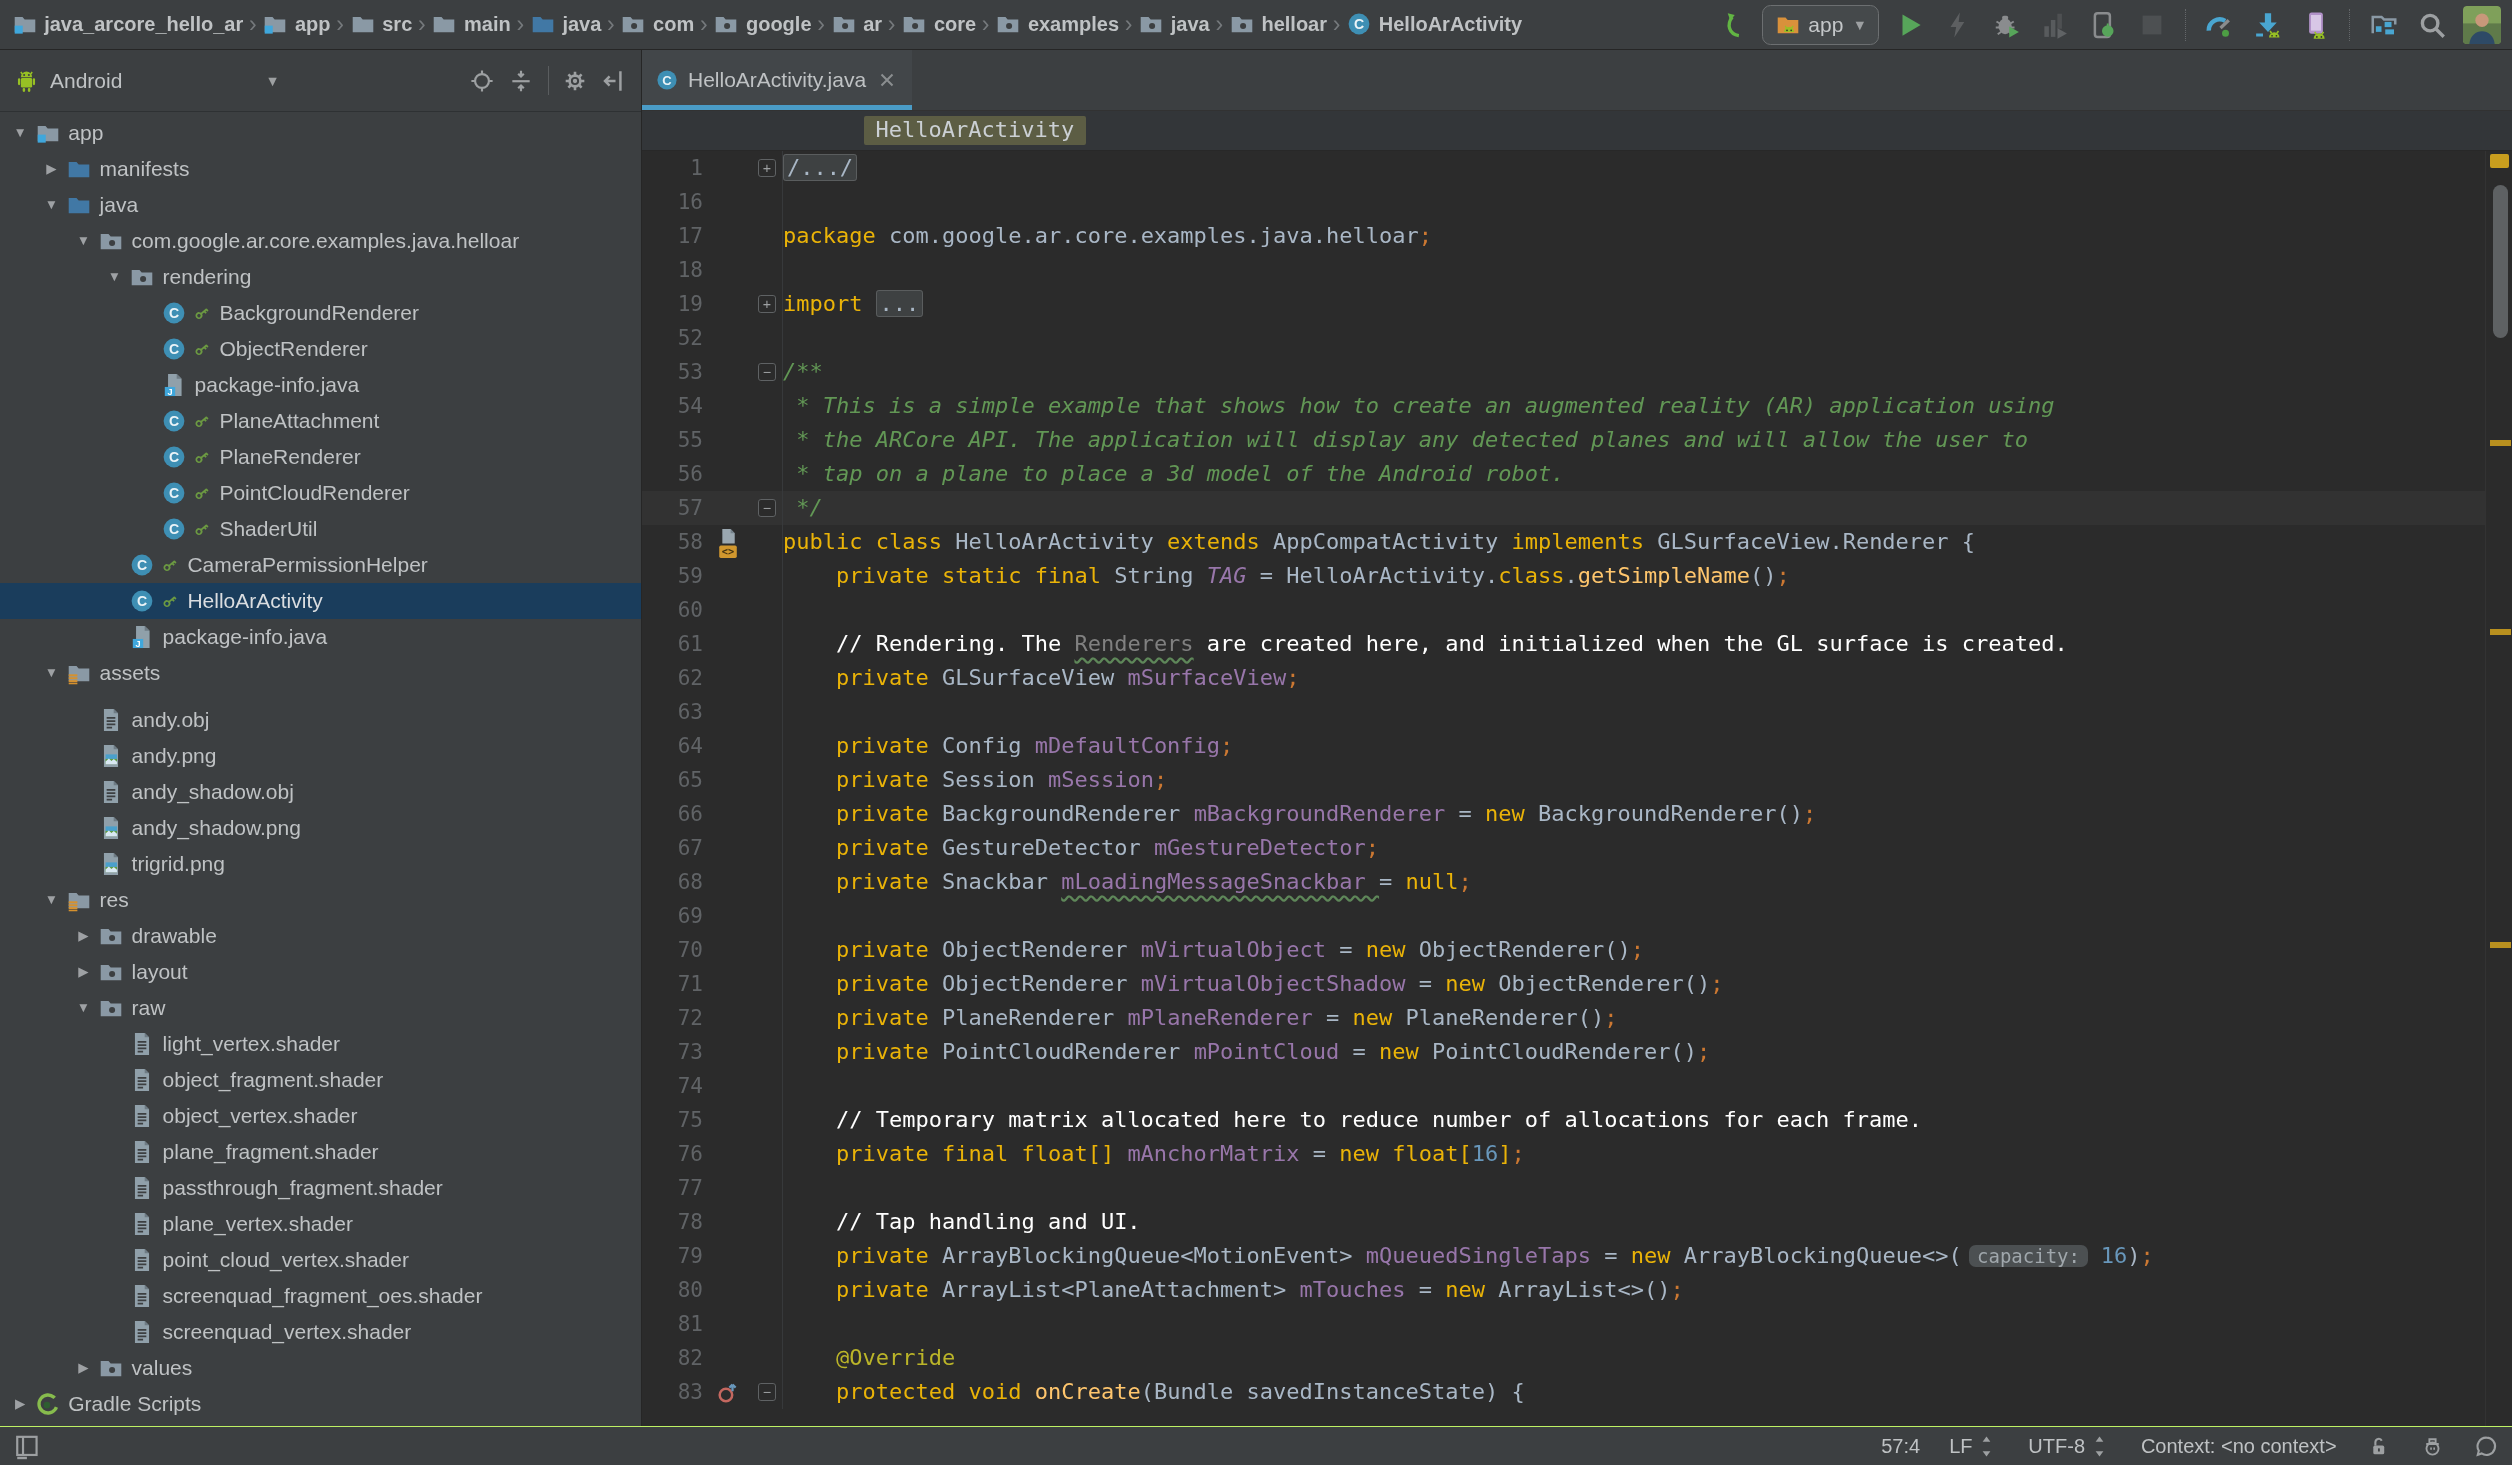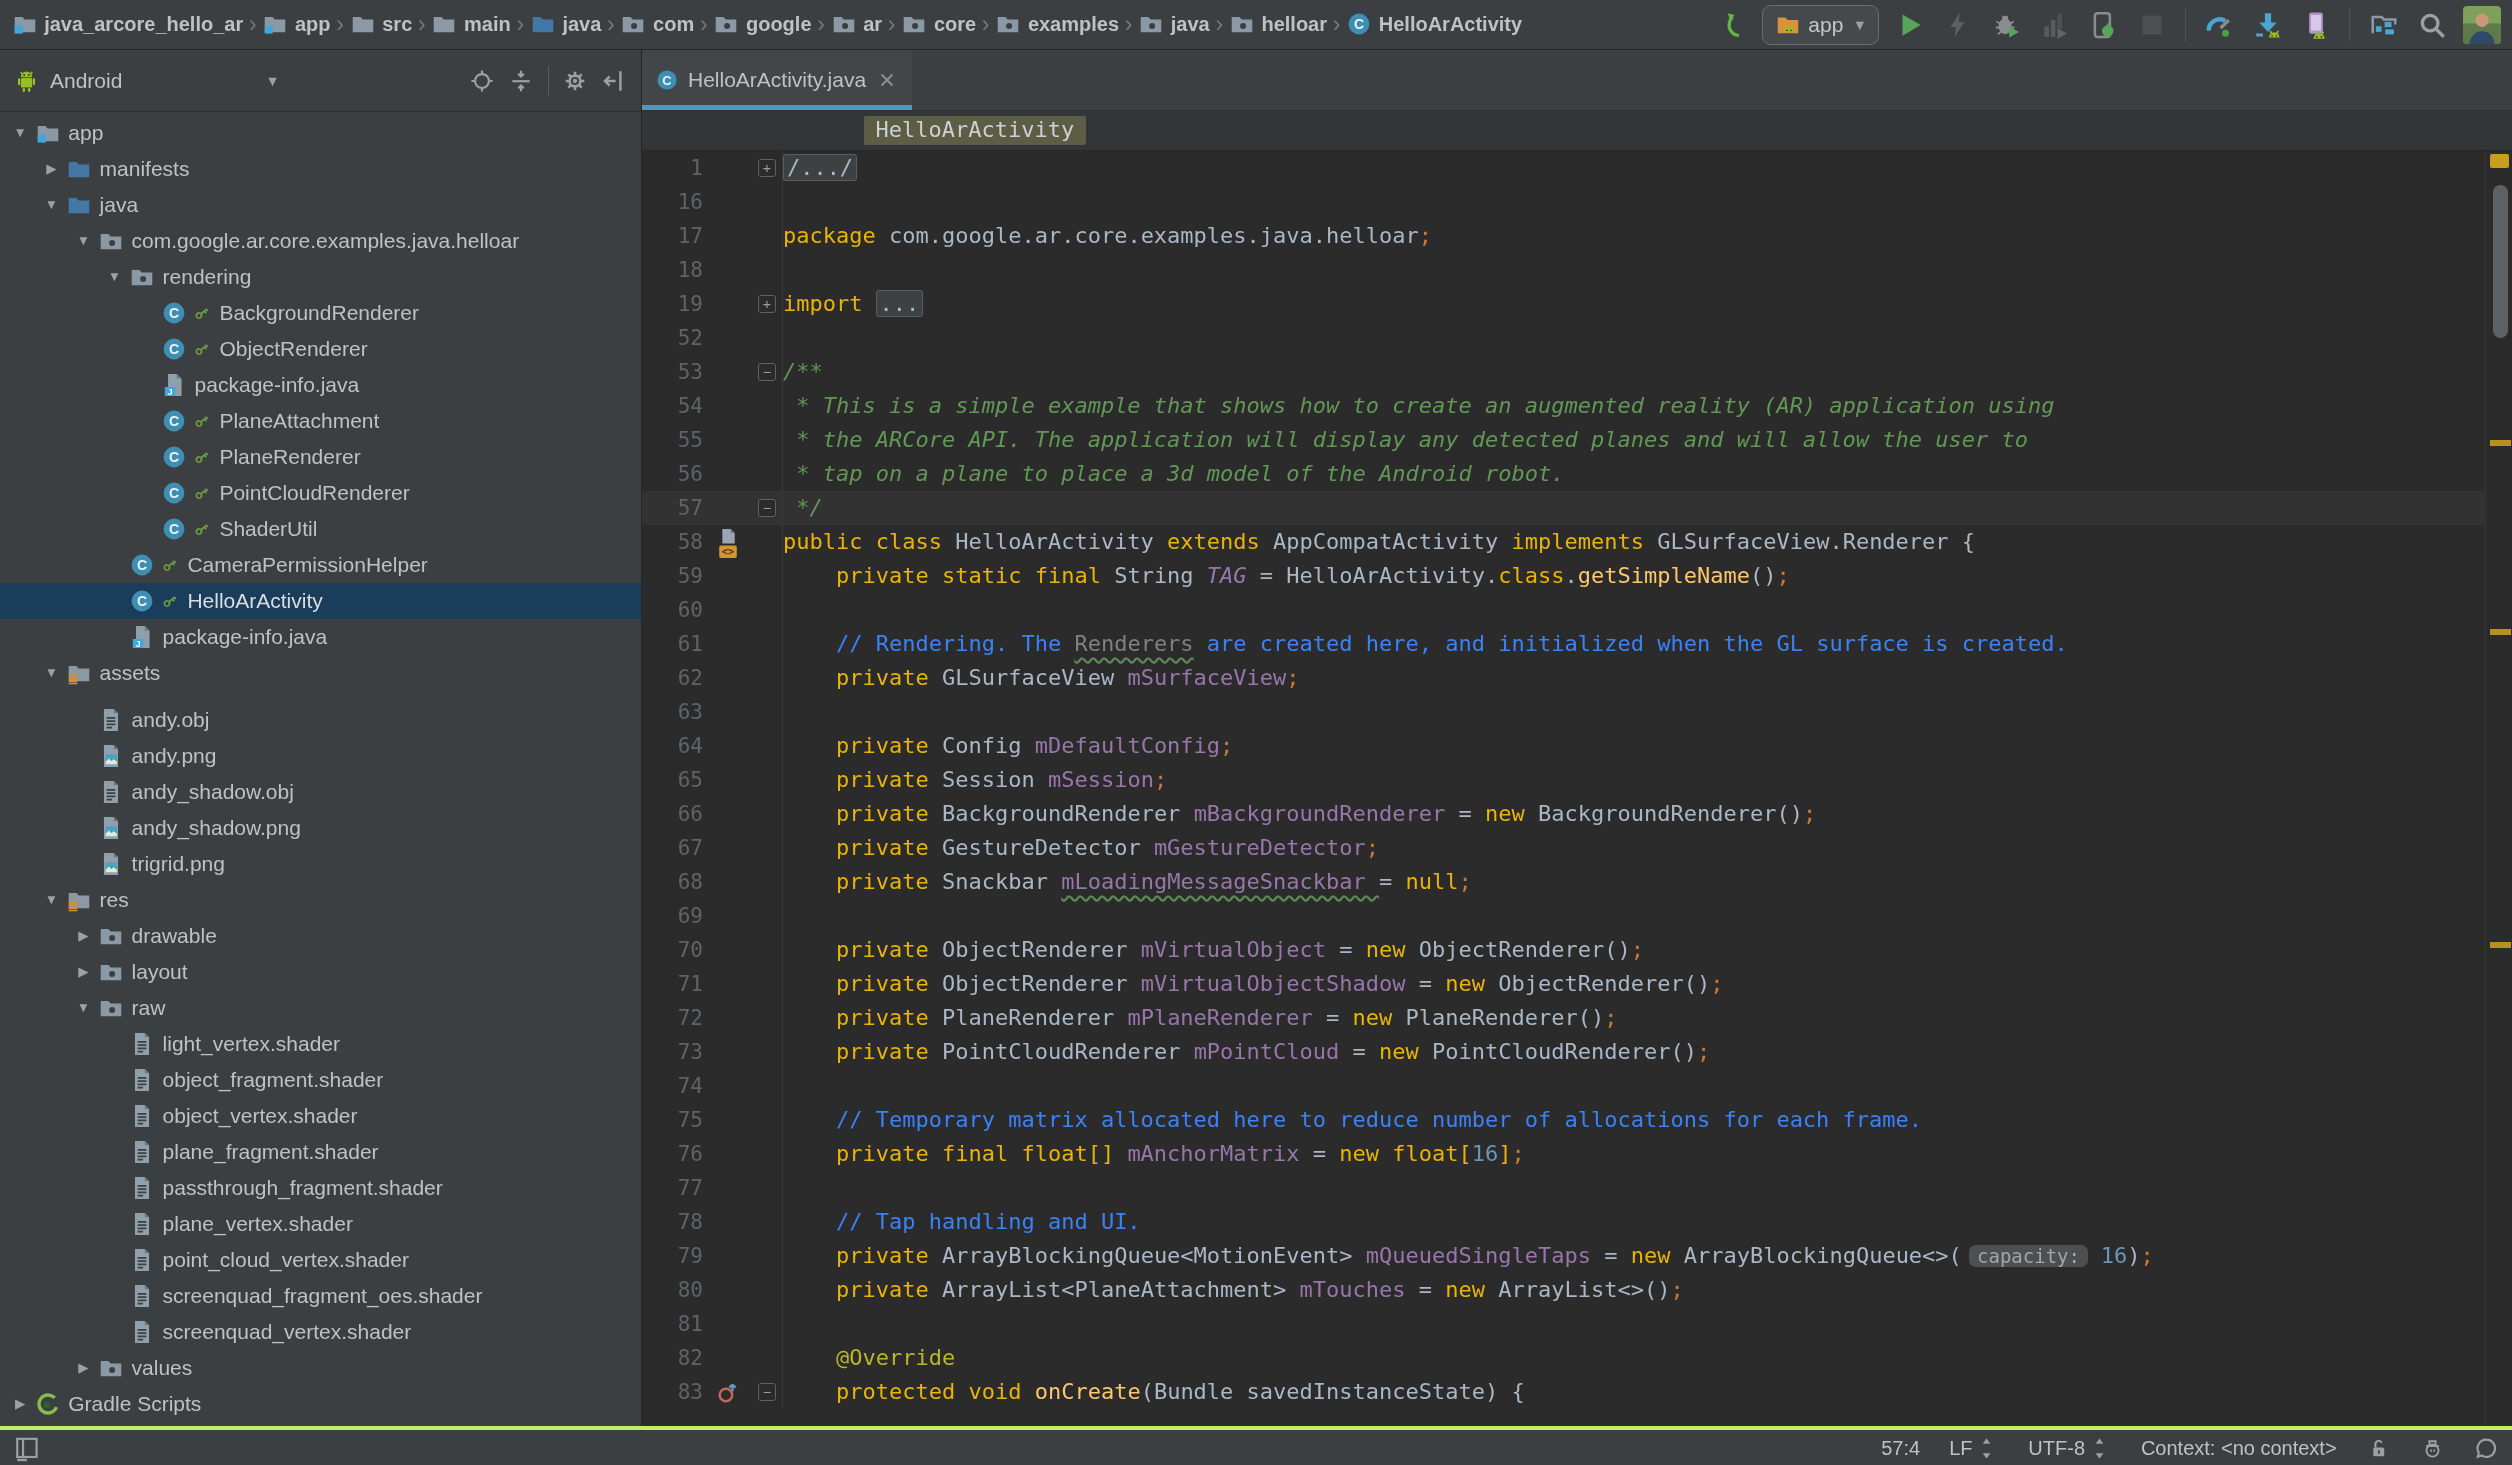--- a/index.html
+++ b/index.html
@@ -66,34 +66,34 @@
   .gico{position:absolute;left:73px;top:0;width:40px;height:34px}
   .fmark{position:absolute;left:116px;top:7.6px;width:18px;height:18px;border:1px solid #5F6264;background:#2B2B2B;
          color:#9DA0A2;font-size:14.3px;line-height:16px;text-align:center;border-radius:2.9px;box-sizing:border-box;
          font-family:"Liberation Sans",sans-serif}
   .ctext{flex:1;min-width:0}
   
   .kw{color:#eab308}.pl{color:#A9B7C6}.fld{color:#9876AA}
   .fldi{color:#9876AA;font-style:italic}
   .fldw{color:#9876AA;text-decoration-line:underline;text-decoration-style:wavy;
         text-decoration-color:#5E8759;text-underline-offset:5.7px}
-  .mth{color:#FFC66D}.cmt{color:#3b82f6}
+  .mth{color:#FFC66D}.cmt{color:#ffffff}
   .typo{color:#808080;text-decoration-line:underline;text-decoration-style:wavy;
         text-decoration-color:#5E8759;text-underline-offset:5.7px}
   .doc{color:#629755;font-style:italic}.anno{color:#BBB529}.num{color:#6897BB}.semi{color:#CC7832}
   .fold{background:#3E4142;border:1px solid #5A5D5E;border-radius:2.9px;padding:0 2.9px;color:#A9B7C6}
   .hint{background:#4C5052;color:#A0A7AC;border-radius:6.7px;padding:0 7.6px;font-size:19px;margin-left:7.6px}
   
   .stripe{position:absolute;top:0;right:0;bottom:0;width:26px;border-left:1px solid #333;background:#2B2B2B}
   .corner{position:absolute;top:2.9px;right:2.9px;width:19px;height:14.3px;background:#C99E1E;border-radius:1.9px}
   .thumb{position:absolute;top:34px;right:3.8px;width:15.3px;height:153px;background:#5E6163;border-radius:7.6px}
   .tick{position:absolute;right:1px;width:21px;height:5.7px;background:#B8901F}
 
   
-  .statusbar{height:40px;background:#3C3F41;border-top:4px solid #bef264;display:flex;align-items:center;
+  .statusbar{height:40px;background:#3C3F41;border-top:1px solid #bef264;display:flex;align-items:center;
              padding:0 13.4px;box-sizing:border-box;font-size:20px;color:#BFC2C4}
   .statusbar .ic{width:25px;height:25px}
   .sspacer{flex:1}
   .sright{display:flex;align-items:center;gap:29px}
   .sitem{display:flex;align-items:center;gap:1.9px}
   .updown{width:12.4px;height:21px}
 </style>
 </head>
 <body>
 

